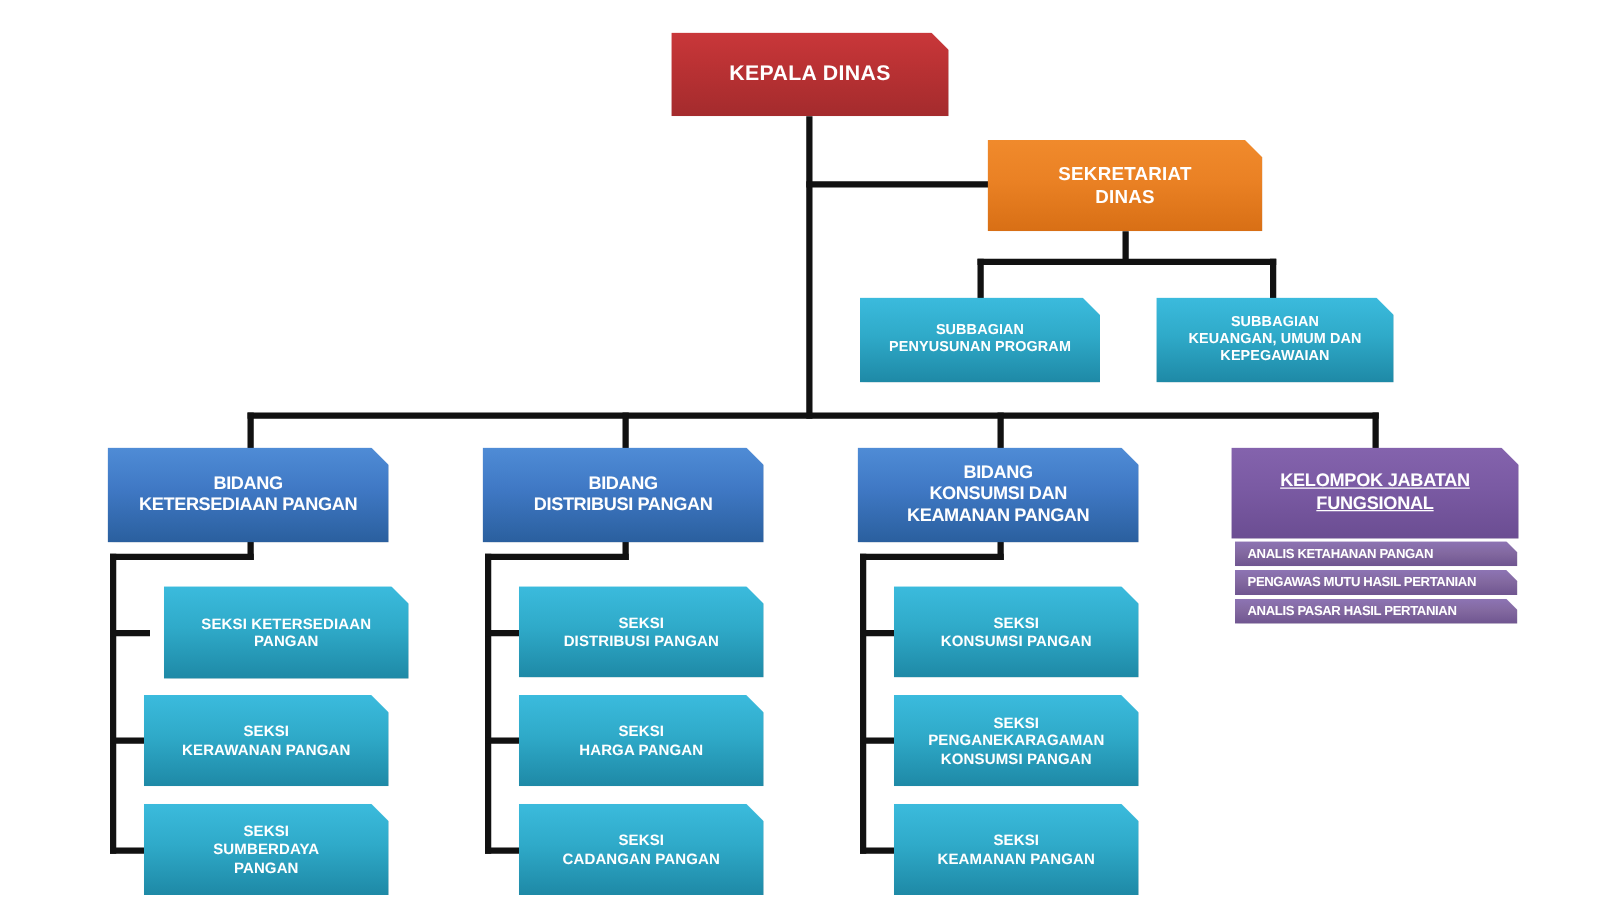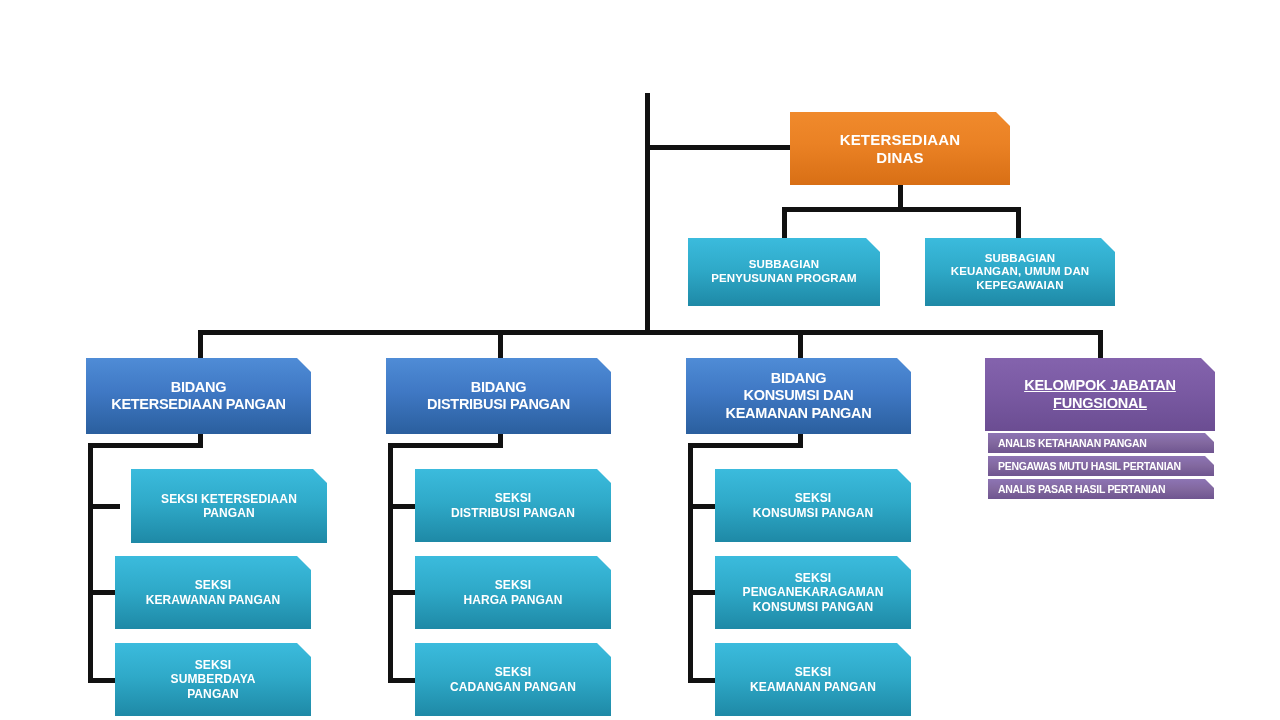--- a/index.html
+++ b/index.html
@@ -105,23 +105,26 @@
   <div class="line" style="left:388px;top:590px;width:32px;height:5px;"></div>
   <div class="line" style="left:388px;top:678px;width:32px;height:5px;"></div>
 
   <div class="line" style="left:798px;top:432px;width:5px;height:16px;"></div>
   <div class="line" style="left:688px;top:443px;width:115px;height:5px;"></div>
   <div class="line" style="left:688px;top:443px;width:5px;height:240px;"></div>
   <div class="line" style="left:688px;top:504px;width:32px;height:5px;"></div>
   <div class="line" style="left:688px;top:590px;width:32px;height:5px;"></div>
   <div class="line" style="left:688px;top:678px;width:32px;height:5px;"></div>
 
+  <div class="node red clip f-head" style="left:537px;top:26px;width:222px;height:67px;">
+    <span class="label">KEPALA DINAS</span>
+  </div>
 
   <div class="node orange clip f-sec" style="left:790px;top:112px;width:220px;height:73px;">
-    <span class="label">KETERSEDIAAN
+    <span class="label">SEKRETARIAT
 DINAS</span>
   </div>
 
   <div class="node teal clip f-sub" style="left:688px;top:238px;width:192px;height:68px;">
     <span class="label">SUBBAGIAN
 PENYUSUNAN PROGRAM</span>
   </div>
 
   <div class="node teal clip f-sub" style="left:925px;top:238px;width:190px;height:68px;">
     <span class="label">SUBBAGIAN

